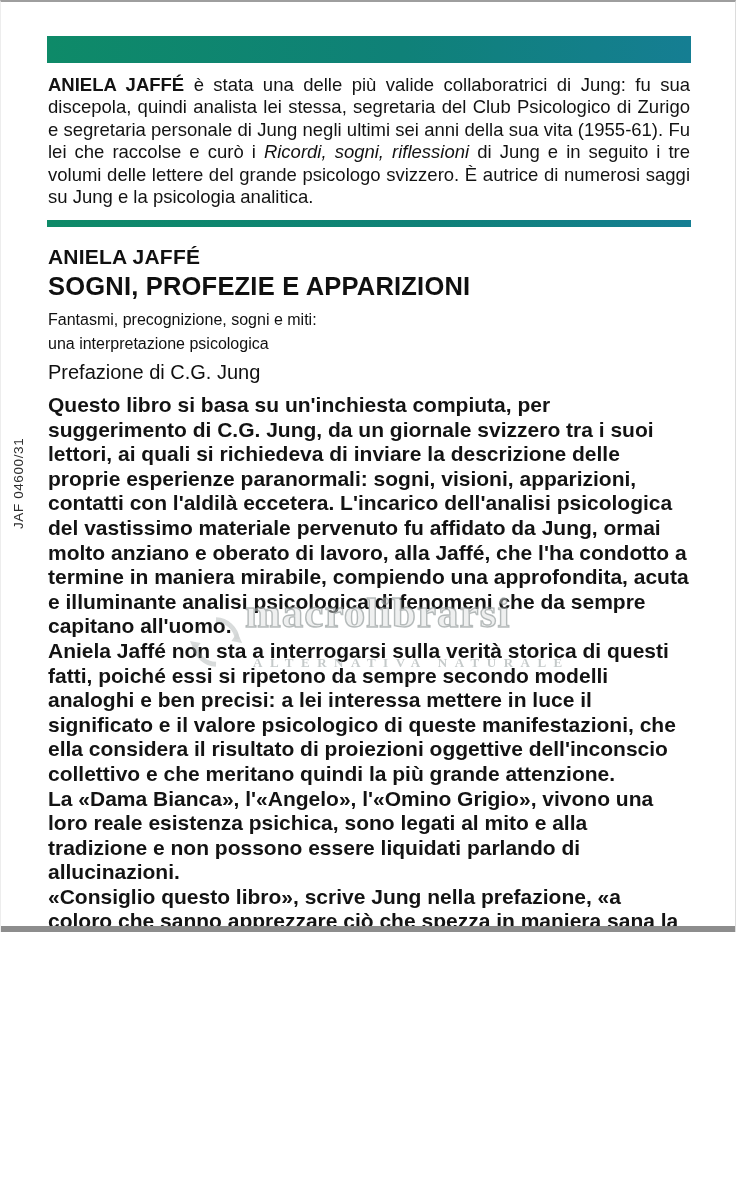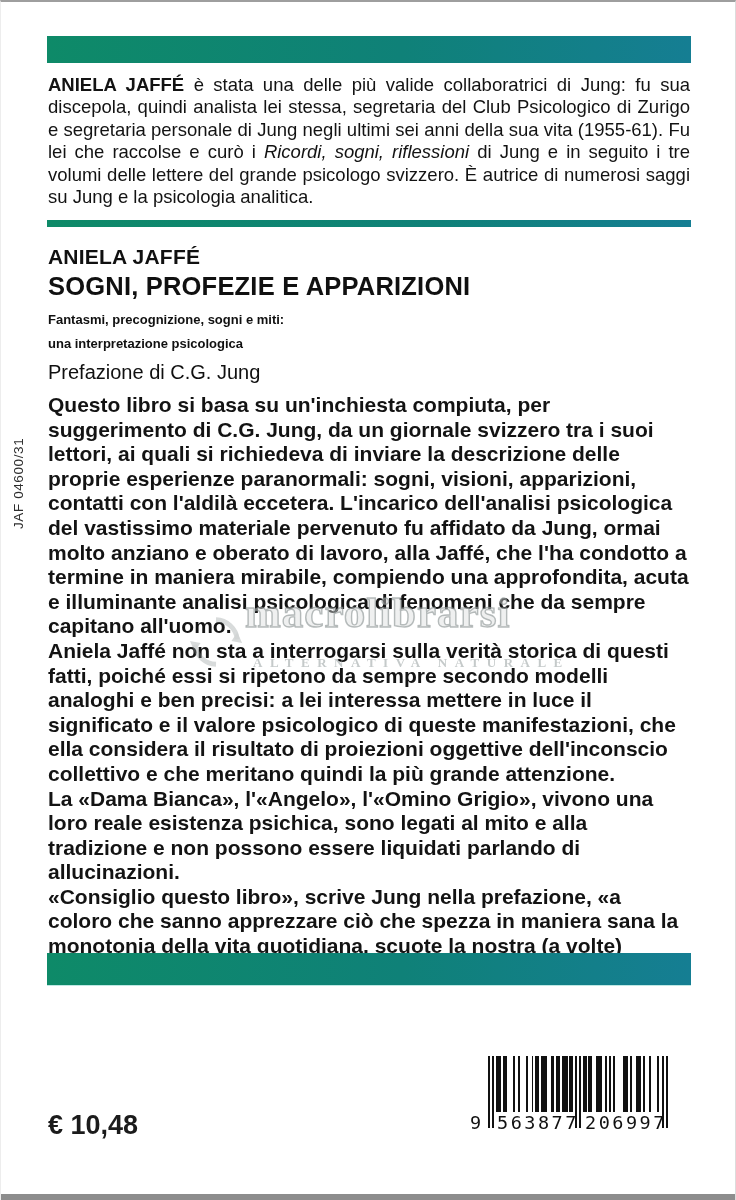--- a/index.html
+++ b/index.html
@@ -1,17 +1,17 @@
 <!DOCTYPE html>
 <html style="--band-green: #0e8a68; --band-teal: #0f8178; --band-blue: #157e93; --bar-black: #111111;"><head>
 <meta charset="utf-8">
 <style>
   html,body{margin:0;padding:0;background:#fff;}
   .page{
-    position:relative;width:736px;height:1200px;background:#ffffff;
+    position:relative;width:736px;height:932px;background:#ffffff;
     font-family:"Liberation Sans",sans-serif;color:#141414;overflow:hidden;
     box-sizing:border-box;
     border-top:2px solid #9e9e9e;border-right:1px solid #dcdcdc;border-left:1px solid #ededed;
   }
   .band{
     position:absolute;left:46px;width:644px;
     background:linear-gradient(90deg,var(--band-green,#0e8a68) 0%,var(--band-teal,#0f8178) 55%,var(--band-blue,#157e93) 100%);
   }
   .band-top{top:34px;height:27px;}
   .band-bottom{top:951px;height:32px;border-bottom:1px solid #bfe8e4;}
@@ -20,21 +20,21 @@
     background:linear-gradient(90deg,var(--band-green,#0e8a68),var(--band-teal,#0f8178) 60%,var(--band-blue,#157e93));
   }
   .intro{
     position:absolute;left:47px;top:72px;width:642px;margin:0;
     font-size:18.5px;line-height:22.4px;text-align:justify;color:#131313;
   }
   .intro b{white-space:nowrap;}
   .title-block{position:absolute;left:47px;top:243px;color:#101010;}
   .tb-author{font-weight:bold;font-size:21px;margin-bottom:3px;letter-spacing:.2px;}
   .tb-title{font-weight:bold;font-size:25.5px;margin:0 0 7px 0;letter-spacing:.2px;text-align:right;}
-  .tb-sub{font-weight:bold;font-size:13px;line-height:23.5px;}
+  .tb-sub{font-weight:normal;font-size:16px;line-height:23.5px;}
   .tb-preface{font-weight:normal;font-size:20px;margin-top:6px;}
   .spine-code{
     position:absolute;left:10px;top:527px;transform:rotate(-90deg);transform-origin:0 0;
     font-size:13.5px;color:#2e2e2e;letter-spacing:.6px;white-space:nowrap;
   }
   .body-text{position:absolute;left:47px;top:391px;width:642px;font-size:21px;line-height:24.6px;color:#131313;font-weight:bold;}
   .body-text p{margin:0;}
   .watermark{position:absolute;left:186px;top:588px;display:flex;align-items:flex-end;pointer-events:none;font-family:Liberation Serif, serif;}
   .wm-logo{width:58px;height:58px;margin-top:8px;opacity:.4;}
   .wm-textwrap{margin-left:0px;}

